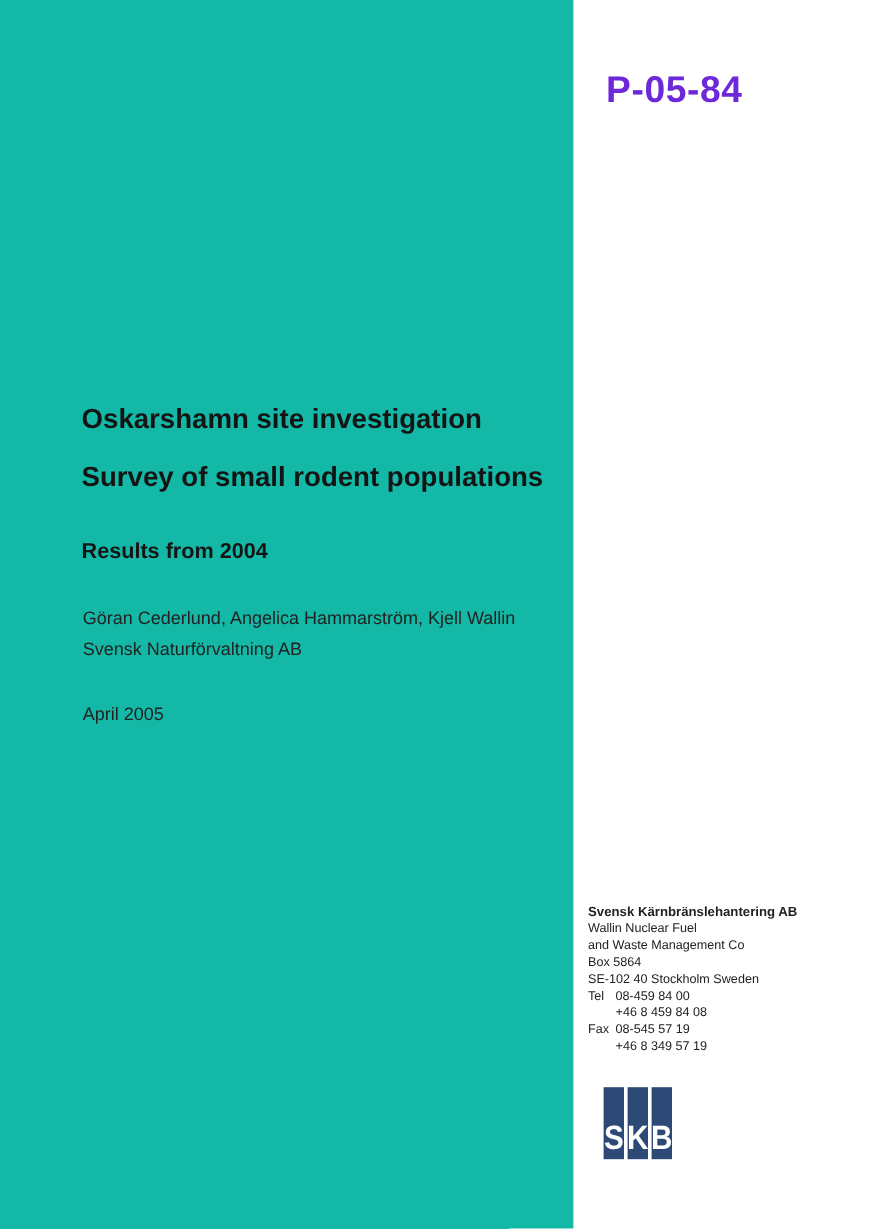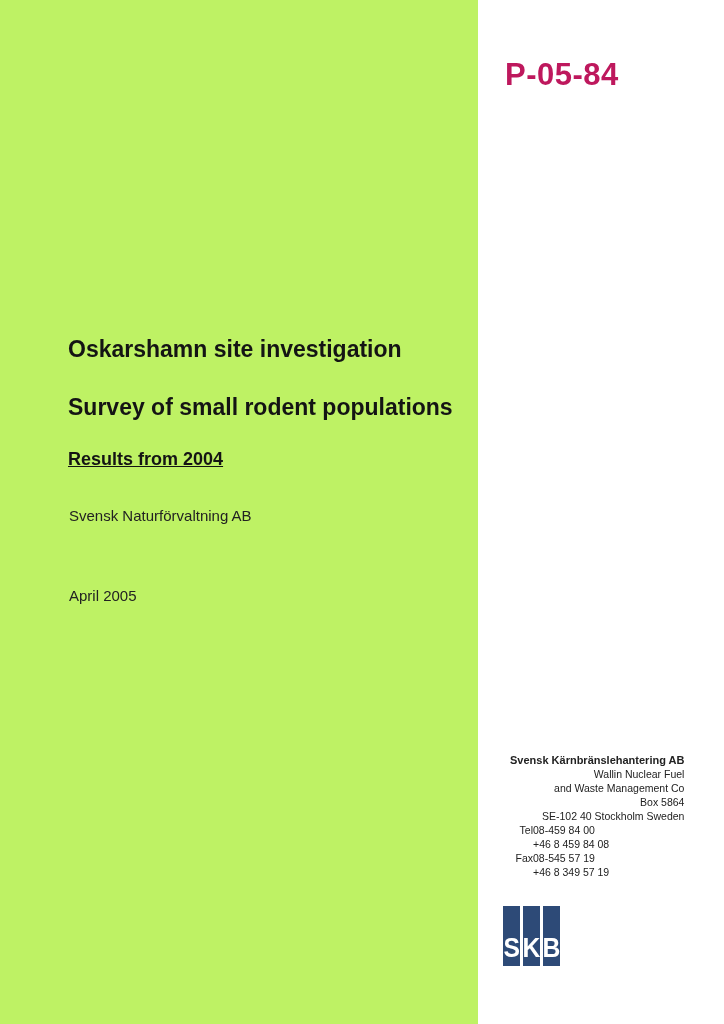--- a/index.html
+++ b/index.html
@@ -10,86 +10,84 @@
     height: 1024px;
     overflow: hidden;
     font-family: "Liberation Sans", sans-serif;
     color: #161616;
     background: #ffffff;
   }
   .left-panel {
     position: absolute;
     left: 0; top: 0;
     width: 478px; height: 1024px;
-    background: #bef264;
+    background: #14b8a6;
   }
   .right-panel {
     position: absolute;
     left: 478px; top: 0;
     width: 246px; height: 1024px;
     background: #ffffff;
   }
   .report-number {
     position: absolute;
     left: 27px; top: 57px;
     font-size: 31px;
     font-weight: bold;
-    color: #be185d;
+    color: #6d28d9;
     letter-spacing: 0.5px;
     white-space: nowrap;
   }
   .series-title {
     position: absolute;
     left: 68px; top: 336px;
     font-size: 23px;
     font-weight: bold;
     color: #141414;
     white-space: nowrap;
   }
   .main-title {
     position: absolute;
-    left: 68px; top: 393px;
+    left: 68px; top: 383px;
     font-size: 23px;
     font-weight: bold;
     color: #141414;
     line-height: 28px;
     white-space: nowrap;
   }
   .subtitle {
     position: absolute;
     left: 68px; top: 449px;
     font-size: 18px;
     font-weight: bold;
     color: #141414;
     white-space: nowrap;
-    text-decoration: underline;
   }
   .authors-block {
     position: absolute;
     left: 69px; top: 503px;
     font-size: 15px;
     line-height: 26px;
     color: #222222;
     white-space: nowrap;
   }
   .date-line {
     position: absolute;
     left: 69px; top: 587px;
     font-size: 15px;
     color: #222222;
     white-space: nowrap;
   }
   .publisher-block {
     position: absolute;
-    left: 32px; top: 753px;
+    left: 12px; top: 753px;
     font-size: 10.5px;
     line-height: 14px;
     color: #222222;
     white-space: nowrap;
-    text-align: right;
   }
   .publisher-company {
     font-weight: bold;
     font-size: 11px;
   }
   .phone-row { display: flex; }
   .phone-label { width: 23px; flex: 0 0 23px; }
   .skb-logo {
     position: absolute;
     left: 25px; top: 906px;
@@ -121,20 +119,21 @@
   <div class="left-panel">
     <div class="series-title">Oskarshamn site investigation</div>
 
     <div class="main-title">
       <div>Survey of small rodent populations</div>
     </div>
 
     <div class="subtitle">Results from 2004</div>
 
     <div class="authors-block">
+      <div>Göran Cederlund, Angelica Hammarström, Kjell Wallin</div>
       <div>Svensk Naturförvaltning AB</div>
     </div>
 
     <div class="date-line">April 2005</div>
   </div>
 
   <div class="right-panel">
     <div class="report-number">P-05-84</div>
 
     <div class="publisher-block">

